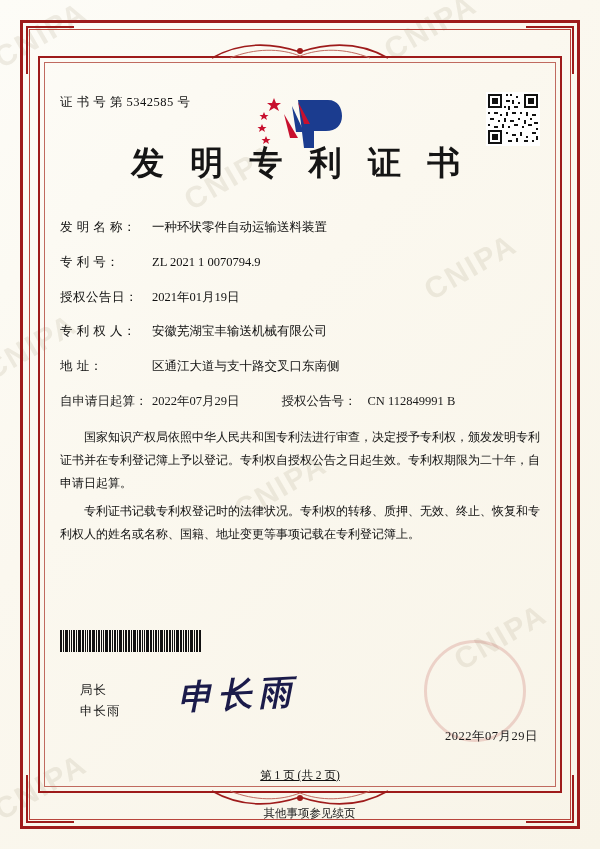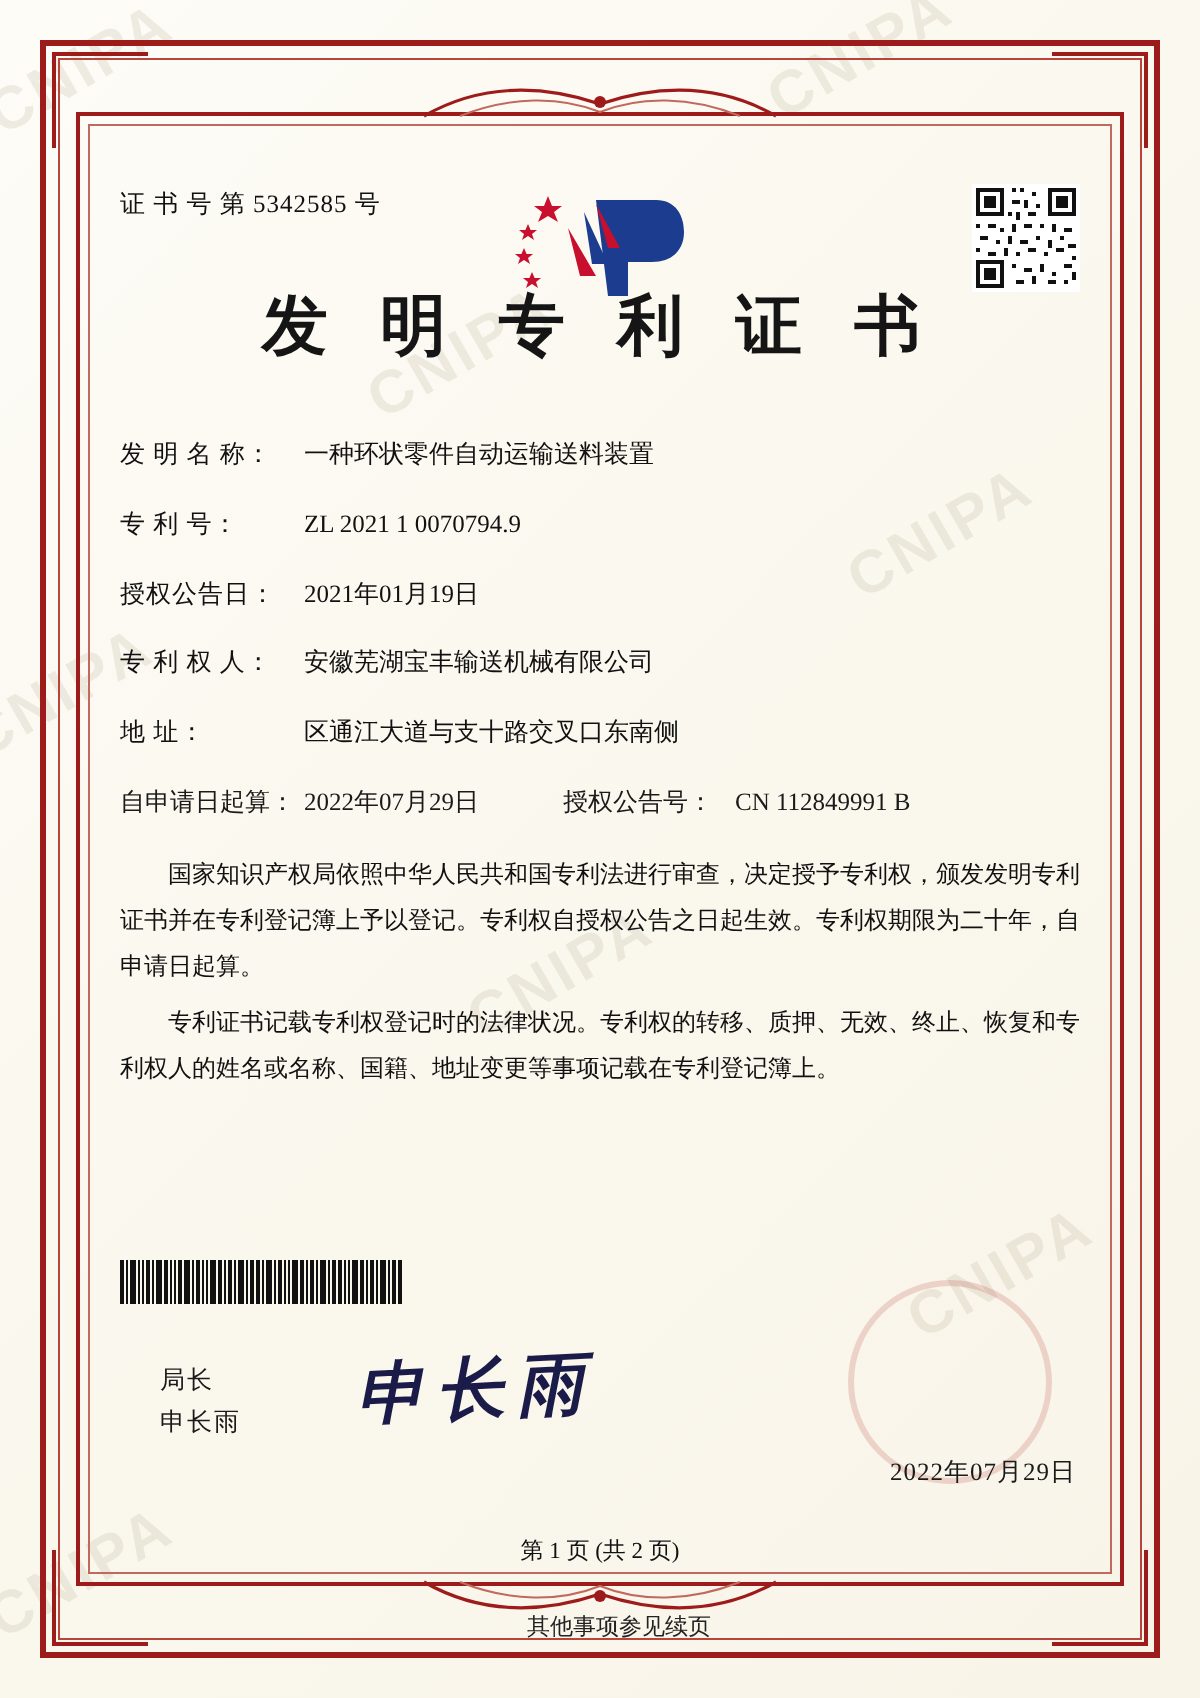--- a/index.html
+++ b/index.html
@@ -223,20 +223,21 @@
     letter-spacing: 0.5px;
   }
 
   .page-no {
     position: absolute;
     left: 0; right: 0;
     top: 768px;
     text-align: center;
     font-size: 11.5px;
     color: #111;
+    text-decoration: underline;
   }
   .footer-note {
     position: absolute;
     left: 0; right: 0;
     top: 806px;
     text-align: center;
     font-size: 11.5px;
     color: #222;
     margin-left: 19px;
   }

